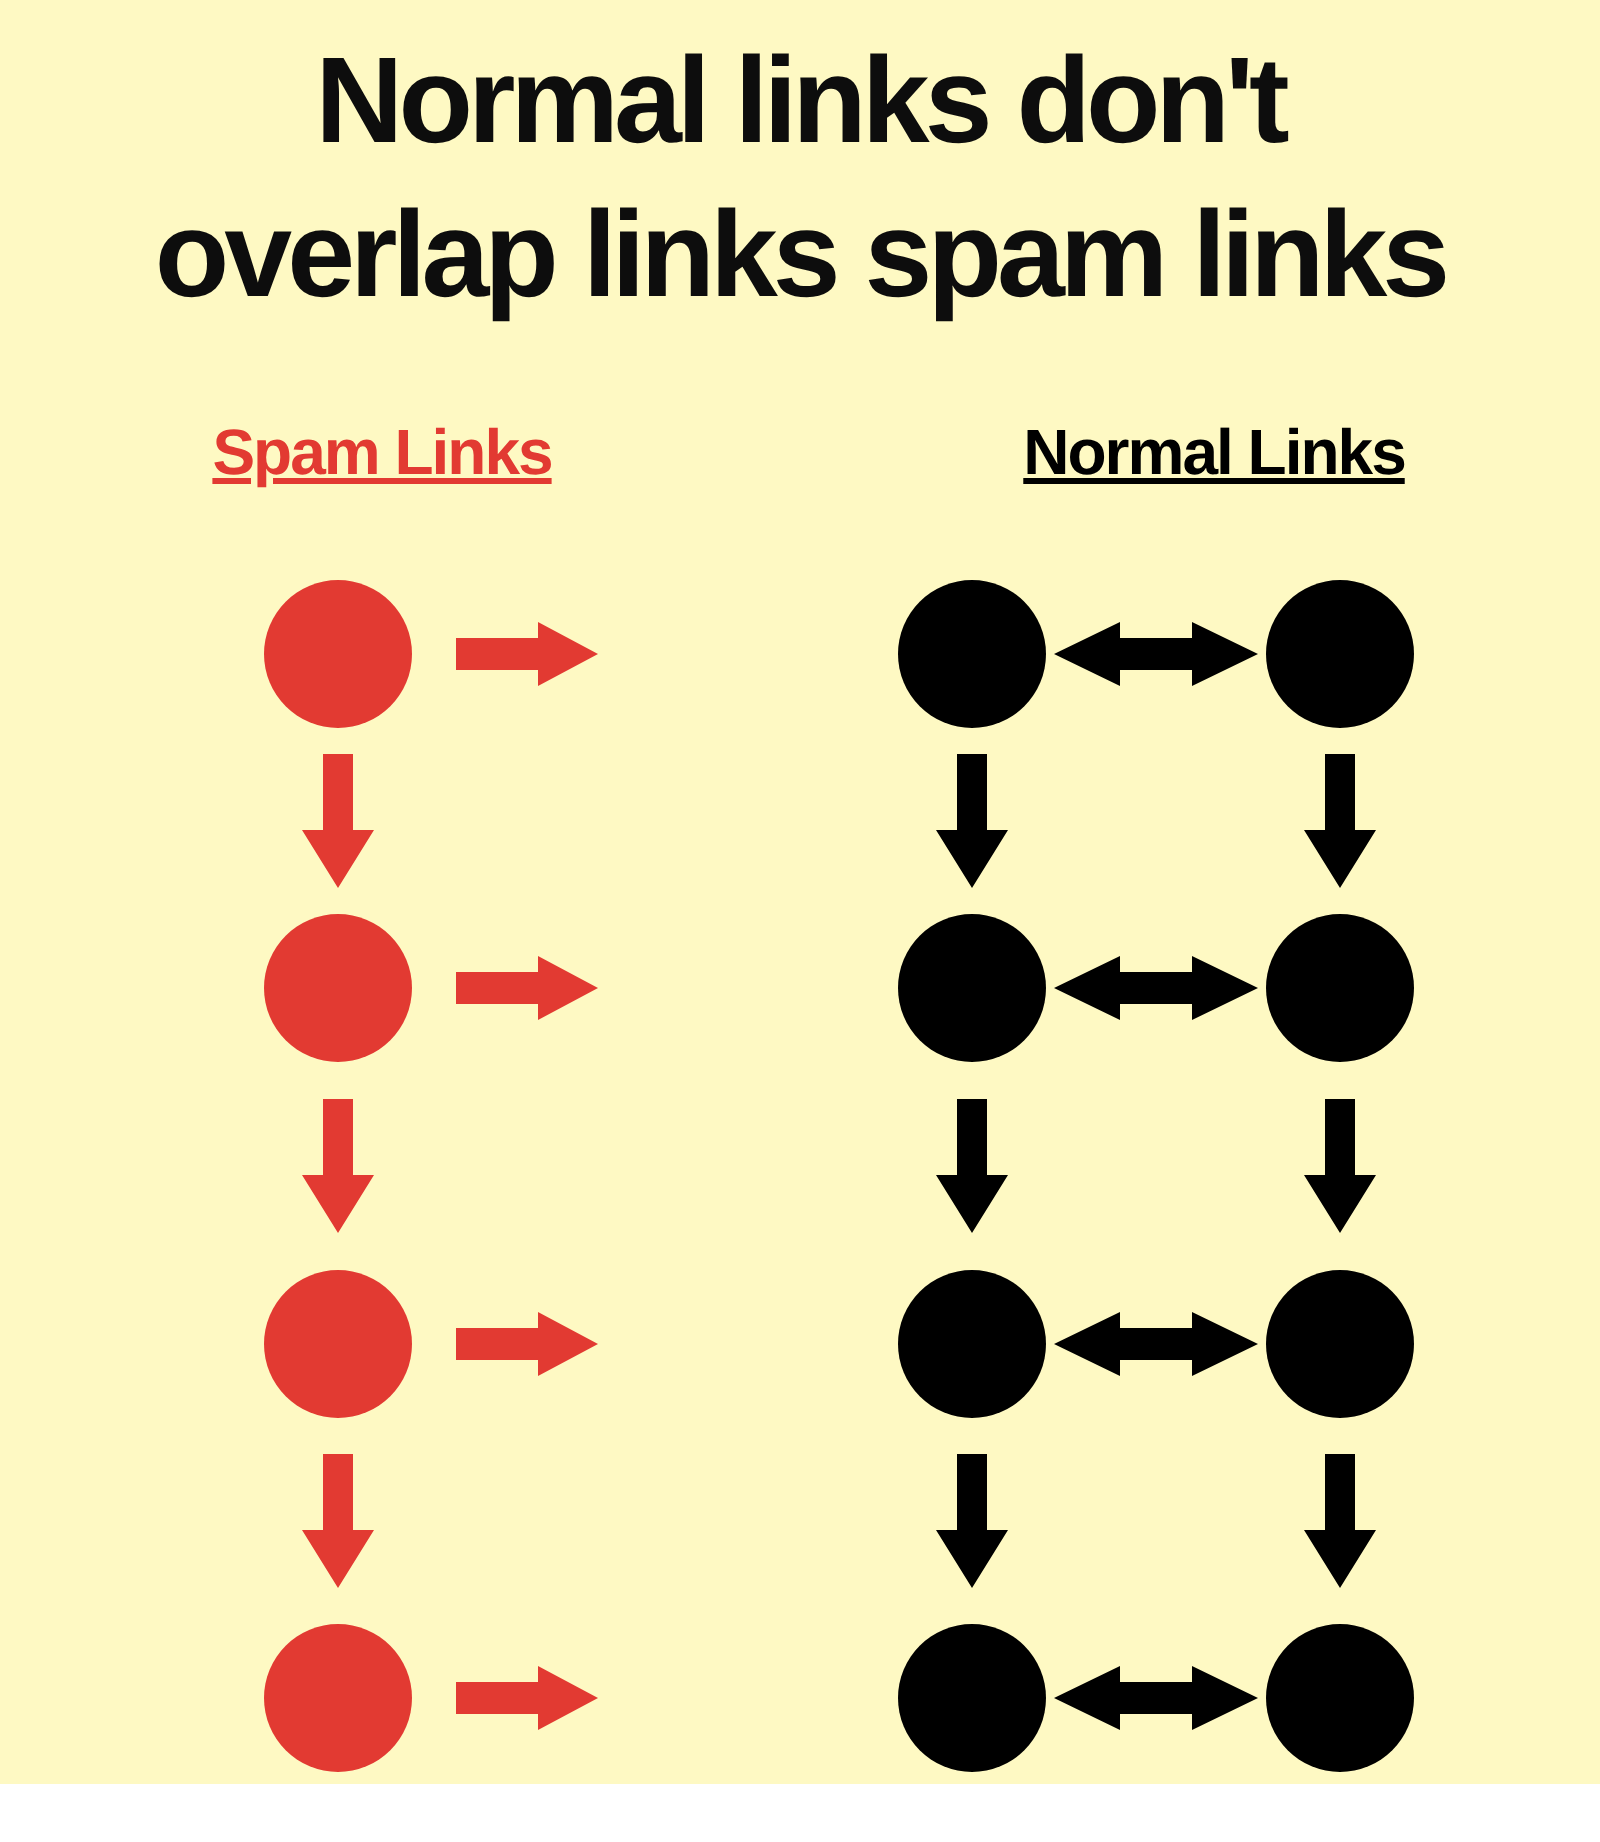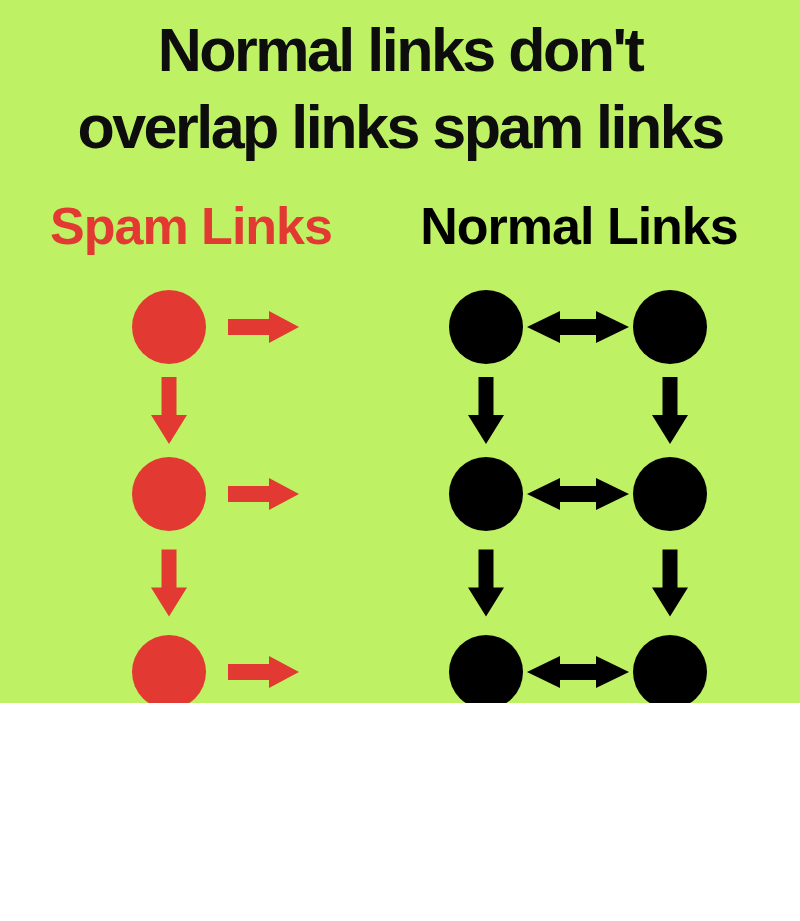--- a/index.html
+++ b/index.html
@@ -1,46 +1,47 @@
 <!DOCTYPE html>
 <html><head>
 <meta charset="utf-8">
 <style>
   html,body{margin:0;padding:0;background:#ffffff;}
   .page{
     position:relative;
-    width:800px;height:703px;
-    background:#bef264;
+    width:800px;height:892px;
+    background:#fef9c3;
     overflow:hidden;
     font-family:"Liberation Sans", sans-serif;
   }
   .title{
     position:absolute;
     top:12px;left:0;width:800px;
     margin:0;
     text-align:center;
     font-weight:bold;
     font-size:61px;
     line-height:77px;
     letter-spacing:-2.5px;
     color:#0d0d0d;
   }
   .title .line{display:block;white-space:nowrap;}
   .col-label{
     position:absolute;
     top:200px;
     transform:translateX(-50%);
     font-weight:bold;
-    font-size:52px;
+    font-size:32px;
     line-height:52px;
     letter-spacing:-1px;
     white-space:nowrap;
+    text-decoration:underline;
   }
   .col-label.spam{left:191px;}
-  .col-label.normal{left:579px;text-align:right;}
+  .col-label.normal{left:607px;text-align:right;}
   #diagram{position:absolute;left:0;top:0;width:800px;height:921px;}
 </style>
 </head>
 <body>
 
 <div class="page">
 
   <h1 class="title" style="color: rgb(13, 13, 13);">
     <span class="line">Normal links don't</span>
     <span class="line">overlap links spam links</span>

